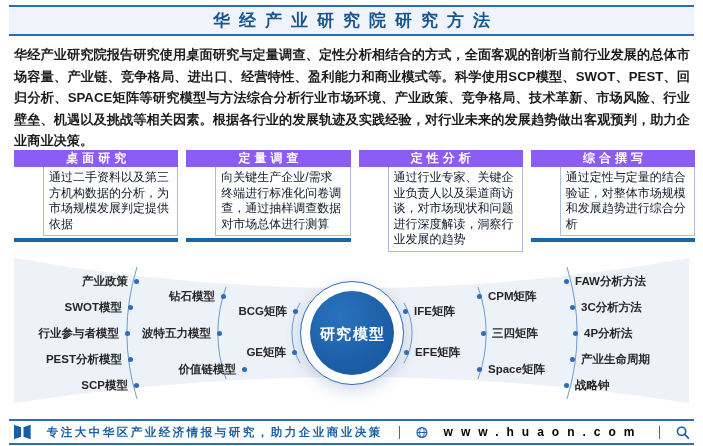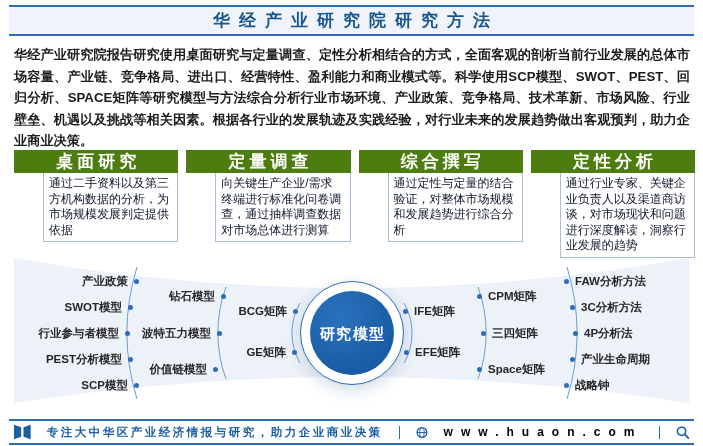--- a/index.html
+++ b/index.html
@@ -12,22 +12,22 @@
     display:flex;align-items:center;justify-content:center;}
   .page-title{font-size:17px;font-weight:700;color:#15568f;letter-spacing:9px;text-indent:9px;}
 
   
   .intro{position:absolute;top:44px;left:14px;width:676px;font-size:13.2px;line-height:21.5px;
     color:#1c1c1c;font-weight:600;text-align:justify;}
 
   
   .cards{position:absolute;top:150px;left:14px;width:681px;display:flex;gap:8px;}
   .card{flex:1;height:92px;display:flex;flex-direction:column;}
-  .card-head{height:23px;background:#4d7c0f;color:#fff;display:flex;align-items:center;justify-content:center;
-    font-size:17px;font-weight:700;letter-spacing:4px;text-indent:4px;text-align:center;}
+  .card-head{height:23px;background:#8b5cf6;color:#fff;display:flex;align-items:center;justify-content:center;
+    font-size:12px;font-weight:700;letter-spacing:4px;text-indent:4px;text-align:center;}
   .card-body{flex:1;border:1px solid #a9bdd9;border-top:none;background:#fff;
     padding:3px 5px;font-size:12px;line-height:15.5px;color:#0f172a;margin-left:29px;}
   .card-foot{height:5px;background:#1565a8;margin-top:2px;}
 
   
   .diagram-svg{position:absolute;left:0;top:250px;width:703px;height:160px;}
   .model{position:absolute;display:flex;align-items:center;gap:6px;height:16px;line-height:16px;
     font-size:11.5px;font-weight:700;color:#272727;white-space:nowrap;}
   .dot{width:5px;height:5px;border-radius:50%;background:#2e6cb5;flex:none;}
   .center-ring{position:absolute;left:300px;top:281px;width:104px;height:104px;border-radius:50%;
@@ -63,27 +63,27 @@
       <div class="card-head">桌面研究</div>
       <div class="card-body">通过二手资料以及第三方机构数据的分析，为市场规模发展判定提供依据</div>
       <div class="card-foot"></div>
     </div>
     <div class="card">
       <div class="card-head">定量调查</div>
       <div class="card-body">向关键生产企业/需求终端进行标准化问卷调查，通过抽样调查数据对市场总体进行测算</div>
       <div class="card-foot"></div>
     </div>
     <div class="card">
+      <div class="card-head">定性分析</div>
+      <div class="card-body">通过行业专家、关键企业负责人以及渠道商访谈，对市场现状和问题进行深度解读，洞察行业发展的趋势</div>
+      <div class="card-foot"></div>
+    </div>
+    <div class="card">
       <div class="card-head">综合撰写</div>
       <div class="card-body">通过定性与定量的结合验证，对整体市场规模和发展趋势进行综合分析</div>
-      <div class="card-foot"></div>
-    </div>
-    <div class="card">
-      <div class="card-head">定性分析</div>
-      <div class="card-body">通过行业专家、关键企业负责人以及渠道商访谈，对市场现状和问题进行深度解读，洞察行业发展的趋势</div>
       <div class="card-foot"></div>
     </div>
   </div>
 
   <svg class="diagram-svg" viewBox="0 0 703 160">
     <path d="M14,8 Q352,68 689,8 L689,153 Q352,101 14,153 Z" fill="#edf1f8"></path>
     <path d="M300,53 A60,60 0 0 0 300,113" fill="none" stroke="#6f9bcd" stroke-width="1"></path>
     <path d="M404,53 A60,60 0 0 1 404,113" fill="none" stroke="#6f9bcd" stroke-width="1"></path>
     <path d="M226,37 A134,134 0 0 0 226,129" fill="none" stroke="#6f9bcd" stroke-width="1"></path>
     <path d="M478,37 A134,134 0 0 1 478,129" fill="none" stroke="#6f9bcd" stroke-width="1"></path>
@@ -120,21 +120,21 @@
     </div>
 
   <div class="model" style="top:288px;right:477px">
       <span>钻石模型</span>
       <span class="dot"></span>
     </div>
   <div class="model" style="top:325px;right:481px">
       <span>波特五力模型</span>
       <span class="dot"></span>
     </div>
-  <div class="model" style="top:361px;right:485px">
+  <div class="model" style="top:361px;right:456px">
       <span>价值链模型</span>
       <span class="dot"></span>
     </div>
 
   <div class="model" style="top:303px;right:405px">
       <span>BCG矩阵</span>
       <span class="dot"></span>
     </div>
   <div class="model" style="top:344px;right:406px">
       <span>GE矩阵</span>

